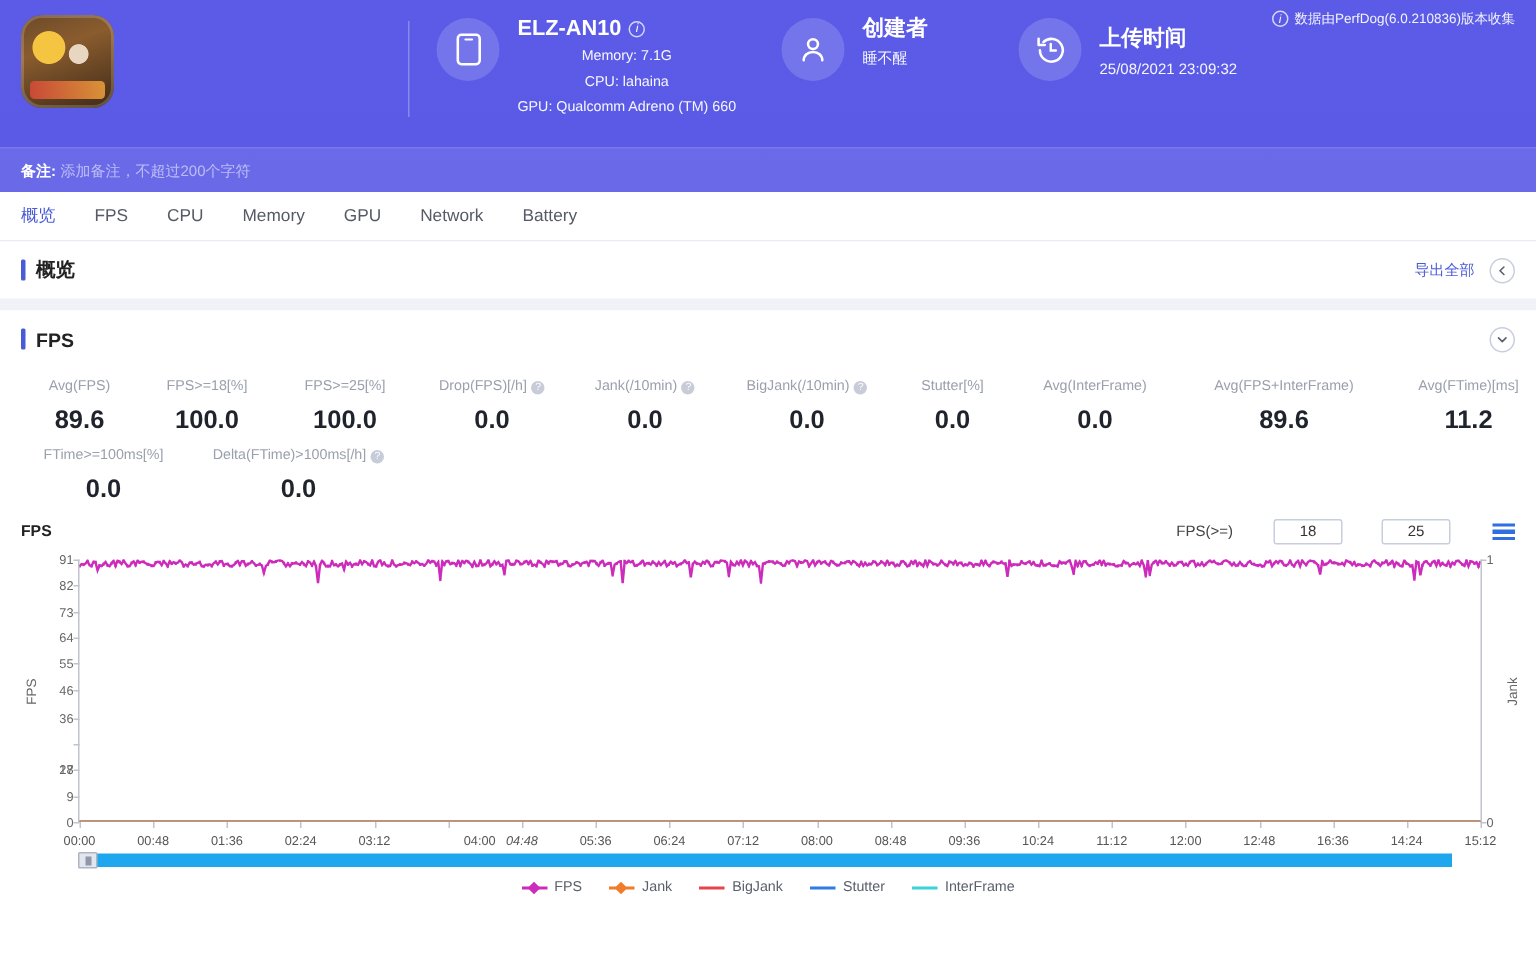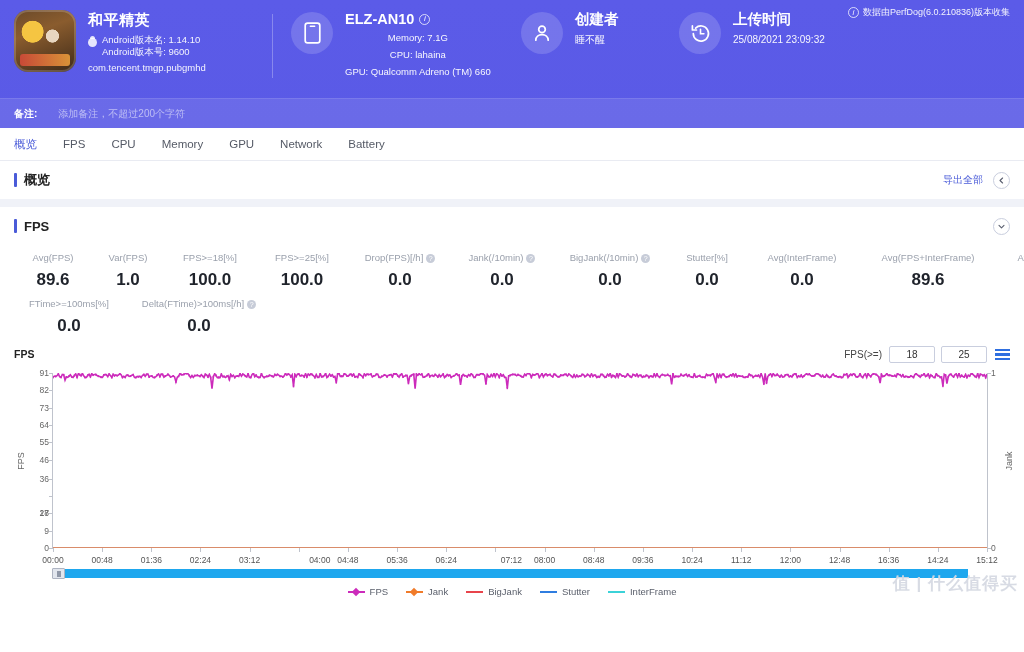--- a/index.html
+++ b/index.html
@@ -77,36 +77,36 @@
     border:1px solid rgba(255,255,255,.75);
     font-size:8px; font-style:italic; font-weight:normal;
     margin-left:5px; line-height:1;
   }
   .info-line { font-size:9.5px; line-height:14px; margin-top:3px; color:rgba(255,255,255,.95);text-align:center; }
   .info-sub { font-size:10px; line-height:14px; margin-top:5px; color:rgba(255,255,255,.95); }
 
   .blk-device { margin-left:0; width:222px; }
   .blk-creator { margin-left:8px; width:150px; }
   .blk-duration { margin-left:8px; width:150px; }
-  .blk-upload   { margin-left:8px; }
+  .blk-upload   { margin-left:8px;align-items:flex-end; }
 
   .perfdog-note {
     position:absolute; right:14px; top:6px;
     font-size:9px; color:rgba(255,255,255,.92);
     display:flex; align-items:center;
   }
   .perfdog-note .info-badge { margin-left:0; margin-right:4px; }
 
   .remark-bar {
     height:30px; background:rgba(255,255,255,.10);
     display:flex; align-items:center; padding:0 14px;
     border-top:1px solid rgba(255,255,255,.10);
   }
   .remark-label { font-size:10px; font-weight:bold; color:#fff; }
-  .remark-placeholder { font-size:10px; color:rgba(255,255,255,.55); margin-left:21px; }
+  .remark-placeholder { font-size:10px; color:rgba(255,255,255,.55); margin-left:3px; }
 
   
   .tabs {
     height:33px; background:#fff;
     display:flex; align-items:center; padding:0 14px;
     border-bottom:1px solid #e9ebf2;
   }
   .tab {
     font-size:11.5px; color:#555a66; margin-right:26px; cursor:pointer;
     line-height:33px;
@@ -147,21 +147,21 @@
     background:#c7ccd8; color:#fff; font-size:7px; margin-left:3px; line-height:1;
   }
   .metric-value {
     font-size:17px; font-weight:bold; color:#1f232b; line-height:26px; margin-top:2px;
   }
 
   
   .chart-wrap { background:#fff; position:relative; padding:0 14px; }
   .chart-head { display:flex; align-items:center; justify-content:space-between; height:22px; }
   .chart-head-left { font-size:10.5px; font-weight:bold; color:#222; }
-  .chart-head-right { display:flex; align-items:center; }
+  .chart-head-right { display:flex; align-items:center;gap:20px; }
   .fps-ge-label { font-size:10px; color:#444; margin-right:7px; }
   .num-input {
     width:46px; height:17px; border:1px solid #c9cede; border-radius:2px;
     font-size:10px; text-align:center; color:#333; margin-right:6px;
     background:#fff; font-family:inherit; line-height:15px; padding:0;
   }
   .legend-toggle-icon { display:flex; flex-direction:column; gap:2px; cursor:pointer; margin-left:2px;}
   .legend-toggle-icon i { display:block; width:15px; height:2px; background:#2f6fe0; }
   .legend-toggle-icon i.mid { height:3px; }
 
@@ -242,31 +242,20 @@
   }
 </style>
 <style>#lg0::before{background:#cc2bbb;}</style><style>#lg1::before{background:#f07b2a;}</style></head>
 <body>
 
 <div class="header">
   <div class="header-main">
 
     <div class="app-block">
       <div class="app-icon"></div>
-      <div class="app-text">
-        <div class="app-name">和平精英</div>
-        <div class="app-meta">
-          <span class="android-dot"></span>
-          <div class="app-meta-lines">
-            <div>Android版本名: 1.14.10</div>
-            <div>Android版本号: 9600</div>
-          </div>
-        </div>
-        <div class="app-pkg">com.tencent.tmgp.pubgmhd</div>
-      </div>
     </div>
 
     <div class="hdr-divider"></div>
 
     <div class="info-block blk-device">
       <div class="circle-icon">
         <svg width="17" height="22" viewBox="0 0 17 22" fill="none">
           <rect x="1.2" y="1.2" width="14.6" height="19.6" rx="2.4" stroke="#fff" stroke-width="1.7"></rect>
           <rect x="5.6" y="3.6" width="5.8" height="1.4" rx="0.7" fill="#fff"></rect>
         </svg>
@@ -361,24 +350,20 @@
         </svg>
     </span>
   </div>
 </div>
 
 <div class="metrics">
   <div class="metric-row">
     <div class="metric" style="width:78px;margin-left:14px">
       <div class="metric-label">Avg(FPS)</div>
       <div class="metric-value">89.6</div>
-    </div>
-    <div class="metric" style="width:72px">
-      <div class="metric-label">Var(FPS)</div>
-      <div class="metric-value">1.0</div>
     </div>
     <div class="metric" style="width:92px">
       <div class="metric-label">FPS&gt;=18[%]</div>
       <div class="metric-value">100.0</div>
     </div>
     <div class="metric" style="width:92px">
       <div class="metric-label">FPS&gt;=25[%]</div>
       <div class="metric-value">100.0</div>
     </div>
     <div class="metric" style="width:104px">
@@ -845,27 +830,27 @@
         <div class="xtick" style="left: 5.26316%;">00:48</div>
         <div class="xtickmark" style="left: 5.26316%;"></div>
         <div class="xtick" style="left: 10.5263%;">01:36</div>
         <div class="xtickmark" style="left: 10.5263%;"></div>
         <div class="xtick" style="left: 15.7895%;">02:24</div>
         <div class="xtickmark" style="left: 15.7895%;"></div>
         <div class="xtick" style="left: 21.0526%;">03:12</div>
         <div class="xtickmark" style="left: 21.0526%;"></div>
         <div class="xtick" style="left: 26.3158%; margin-left: 21px;">04:00</div>
         <div class="xtickmark" style="left: 26.3158%;"></div>
-        <div class="xtick" style="left: 31.5789%;">04:48</div>
+        <div class="xtick" style="left: 31.5789%; font-style: italic;">04:48</div>
         <div class="xtickmark" style="left: 31.5789%;"></div>
         <div class="xtick" style="left: 36.8421%;">05:36</div>
         <div class="xtickmark" style="left: 36.8421%;"></div>
         <div class="xtick" style="left: 42.1053%;">06:24</div>
         <div class="xtickmark" style="left: 42.1053%;"></div>
-        <div class="xtick" style="left: 47.3684%; margin-left: 16px;">07:12</div>
+        <div class="xtick" style="left: 47.3684%;">07:12</div>
         <div class="xtickmark" style="left: 47.3684%;"></div>
         <div class="xtick" style="left: 52.6316%;">08:00</div>
         <div class="xtickmark" style="left: 52.6316%;"></div>
         <div class="xtick" style="left: 57.8947%;">08:48</div>
         <div class="xtickmark" style="left: 57.8947%;"></div>
         <div class="xtick" style="left: 63.1579%;">09:36</div>
         <div class="xtickmark" style="left: 63.1579%;"></div>
         <div class="xtick" style="left: 68.4211%; margin-top: 32px;">10:24</div>
         <div class="xtickmark" style="left: 68.4211%;"></div>
         <div class="xtick" style="left: 73.6842%;">11:12</div>
@@ -904,14 +889,13 @@
     <div class="legend-item">
       <span class="legend-dash" id="lg3" style="background: rgb(47, 125, 224); --c: #2f7de0;"></span>
       <span class="legend-text">Stutter</span>
     </div>
     <div class="legend-item">
       <span class="legend-dash" id="lg4" style="background: rgb(59, 210, 216); --c: #3bd2d8;"></span>
       <span class="legend-text">InterFrame</span>
     </div>
   </div>
 
-  <div class="watermark">值 | 什么值得买</div>
 </div>
 
 </body></html>

